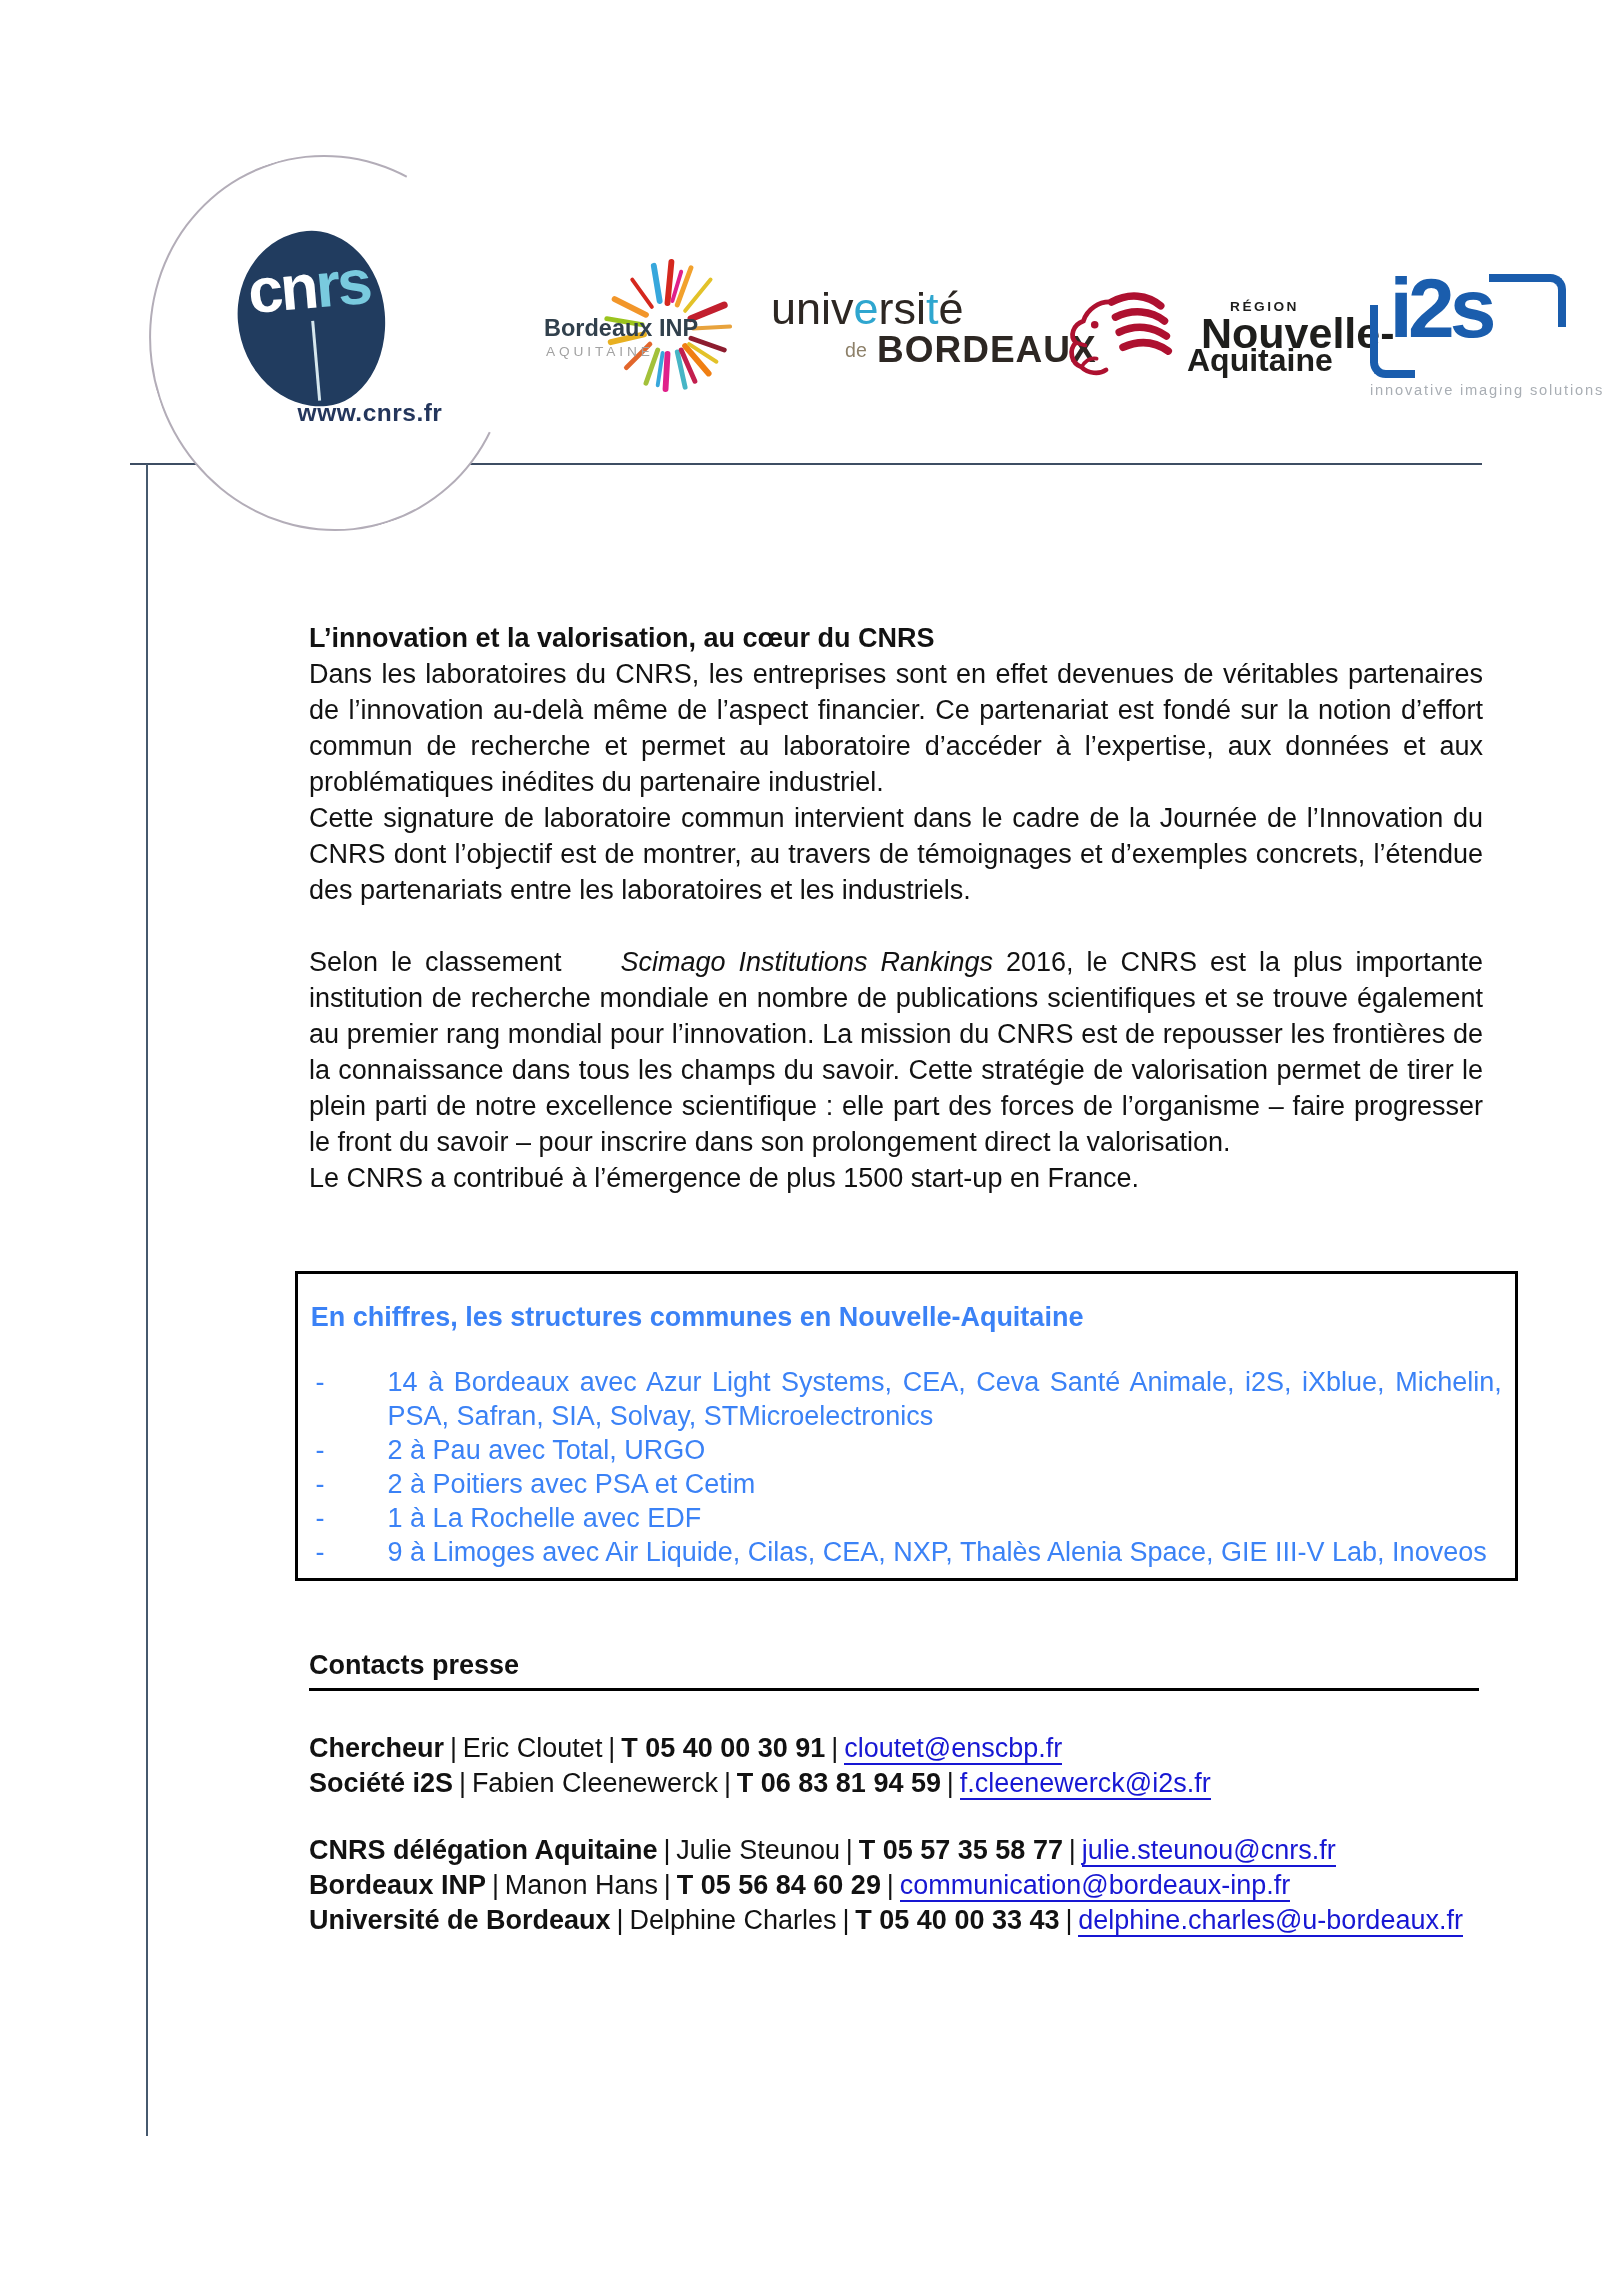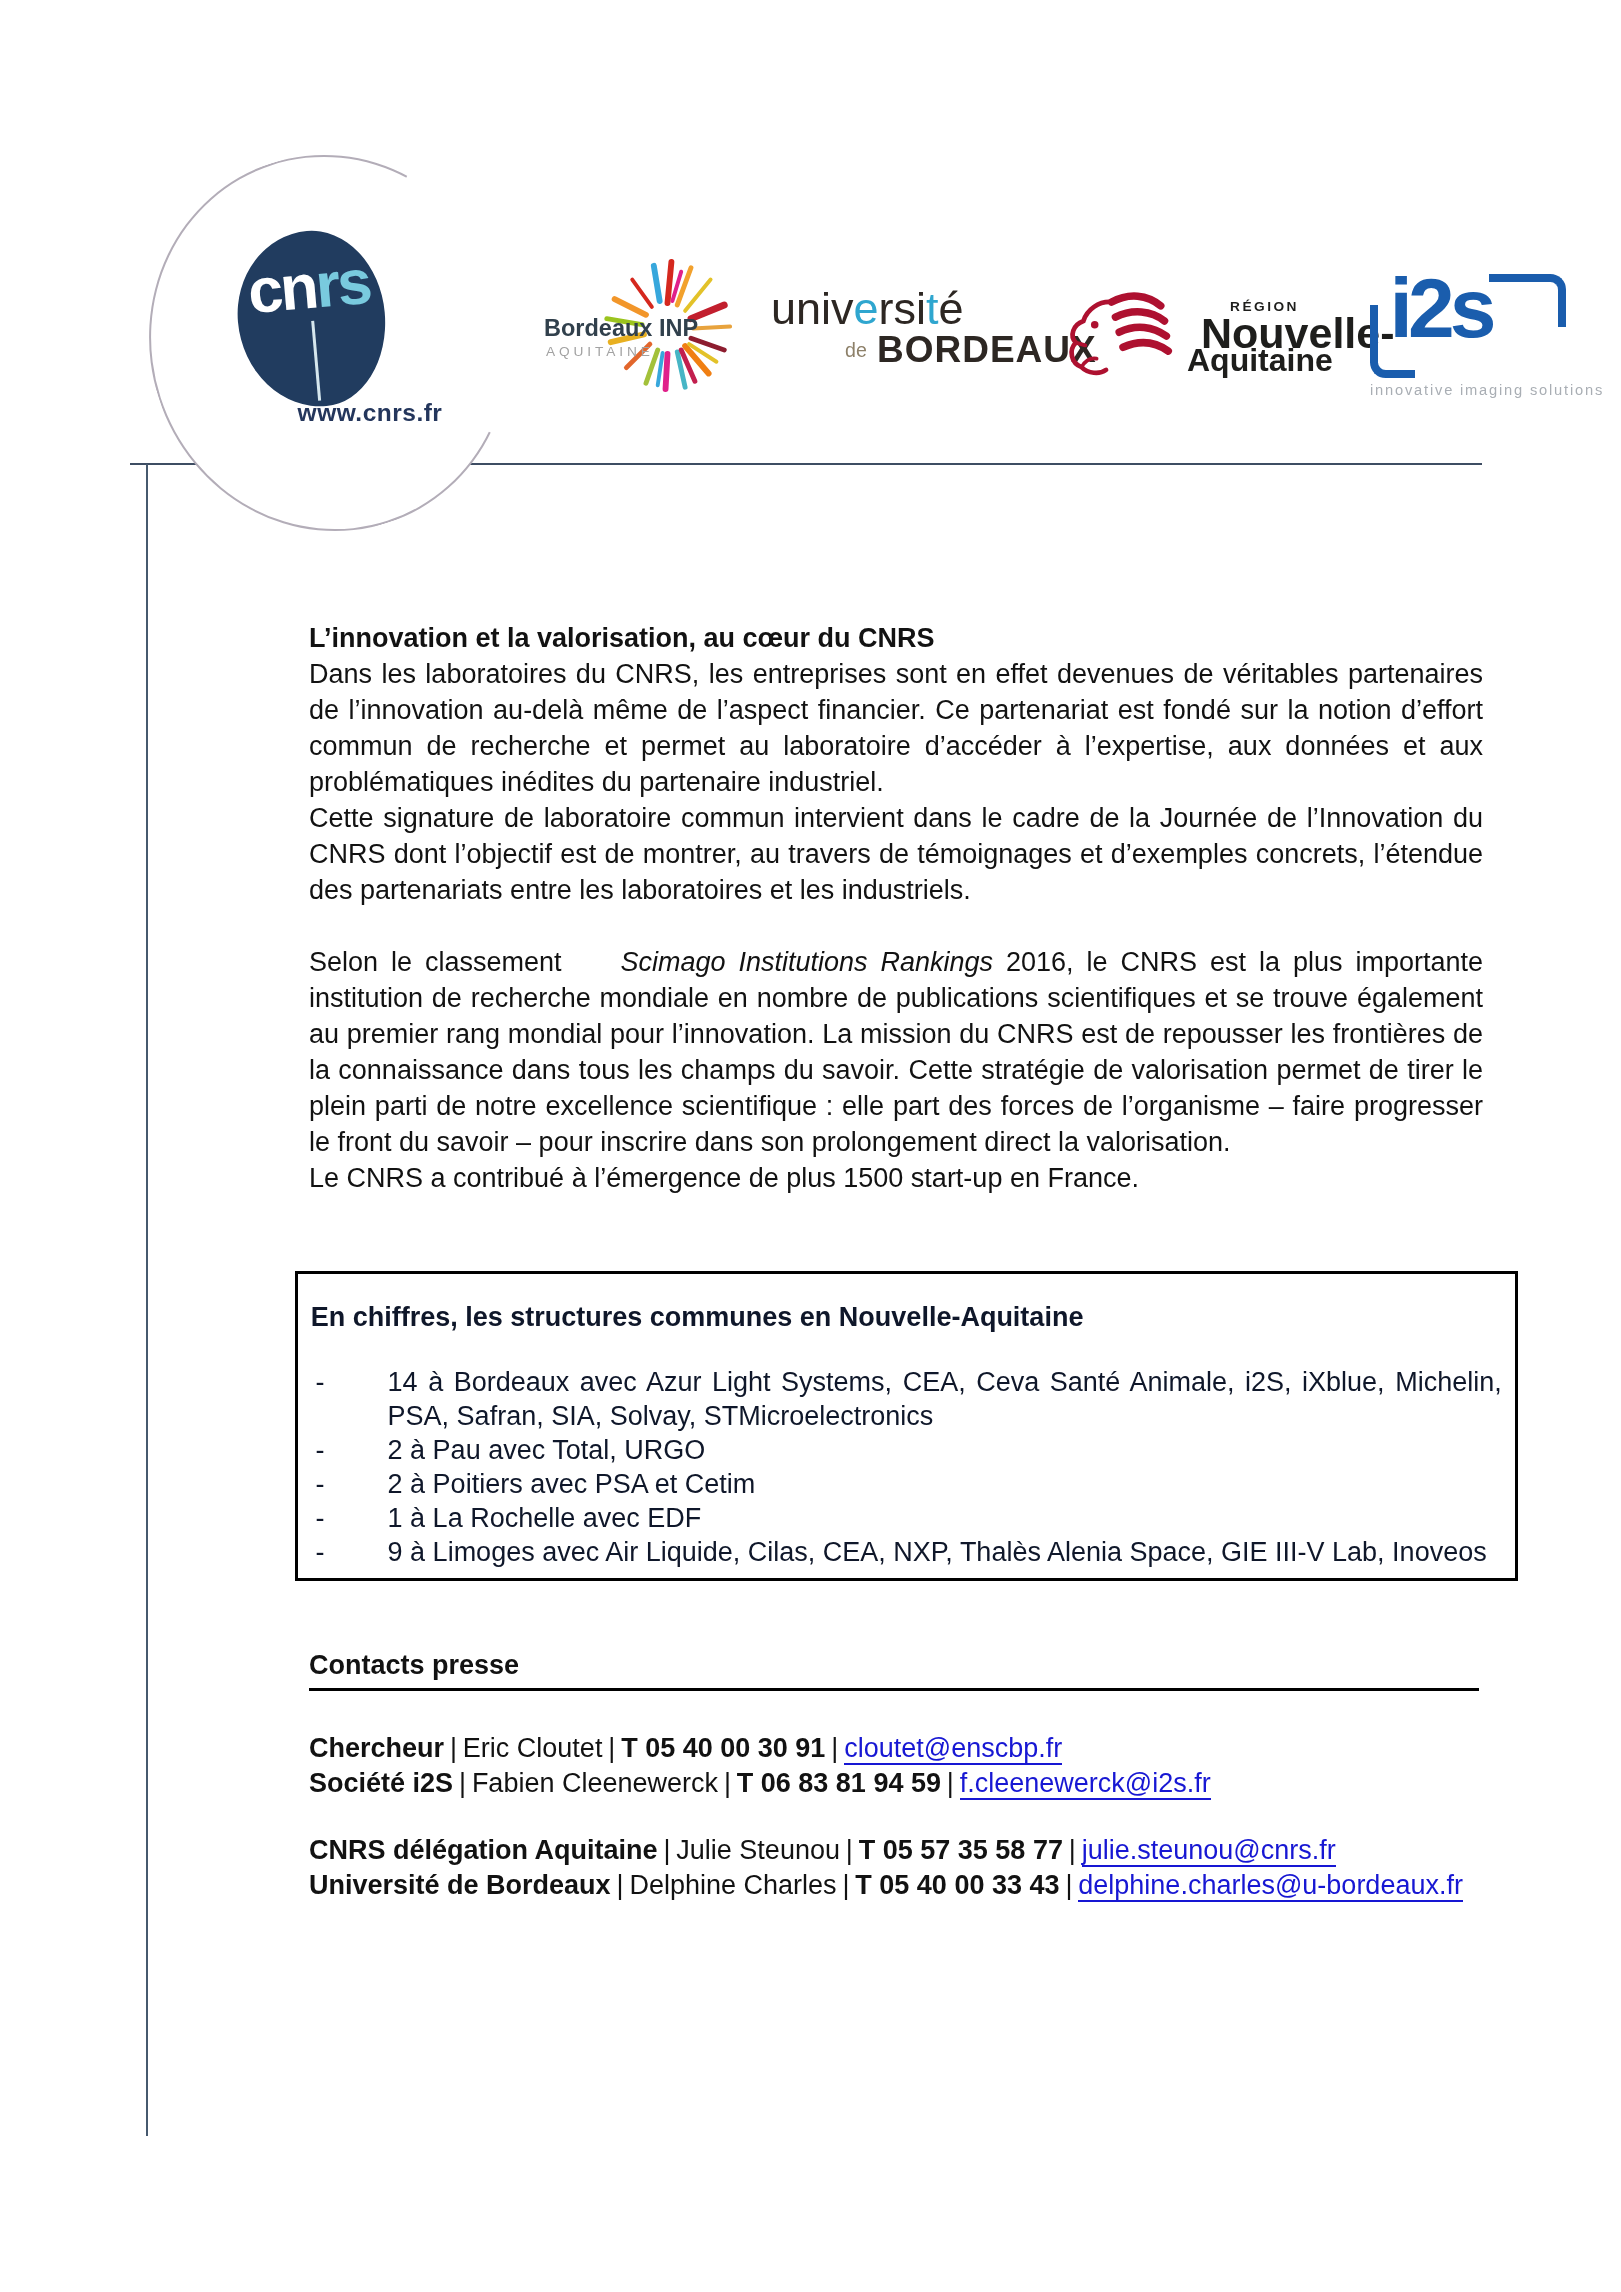--- a/index.html
+++ b/index.html
@@ -72,21 +72,21 @@
   }
   .content .title{font-weight:bold;text-align:left;margin:0;}
   .content p{margin:0;}
   .sp37{height:36px;}
   .it{font-style:italic;margin-left:46px;}
 
   
   .figures-box{
     position:absolute;left:295px;top:1271px;width:1191px;box-sizing:content-box;
     border:3.9px solid #000000;padding:25.5px 13.7px 9.8px 12.7px;
-    font-size:27px;line-height:35px;color:#0f172a;
+    font-size:27px;line-height:35px;color:#3b82f6;
   }
   .fb-title{font-weight:bold;margin-bottom:30px;}
   .fb-item{display:flex;line-height:34px;}
   .fb-dash{width:48px;flex:none;padding-left:4.9px;}
   .fb-text{flex:1;text-align:justify;margin-left:24px;}
 
   
   .contacts{position:absolute;left:309px;top:1650px;width:1170px;font-size:27px;color:#121212;}
   .contacts-heading{font-weight:bold;border-bottom:3.9px solid #000;padding-bottom:6.9px;}
   .gap-lg{height:40px;}
@@ -214,18 +214,21 @@
     <div class="crow">
       <span class="lbl">Société i2S</span><span class="sep">|</span><span>Fabien Cleenewerck</span><span class="sep">|</span><span class="phone">T 06 83 81 94 59</span><span class="sep">|</span><a class="email" href="#">f.cleenewerck@i2s.fr</a>
     </div>
 
     <div class="gap-md"></div>
 
     <div class="crow">
       <span class="lbl">CNRS délégation Aquitaine</span><span class="sep">|</span><span>Julie Steunou</span><span class="sep">|</span><span class="phone">T 05 57 35 58 77</span><span class="sep">|</span><a class="email" href="#">julie.steunou@cnrs.fr</a>
     </div>
     <div class="crow">
+      <span class="lbl">Bordeaux INP</span><span class="sep">|</span><span>Manon Hans</span><span class="sep">|</span><span class="phone">T 05 56 84 60 29</span><span class="sep">|</span><a class="email" href="#">communication@bordeaux-inp.fr</a>
+    </div>
+    <div class="crow">
       <span class="lbl">Université de Bordeaux</span><span class="sep">|</span><span>Delphine Charles</span><span class="sep">|</span><span class="phone">T 05 40 00 33 43</span><span class="sep">|</span><a class="email" href="#">delphine.charles@u-bordeaux.fr</a>
     </div>
   </div>
 
 </div>
 
 
 </body></html>

